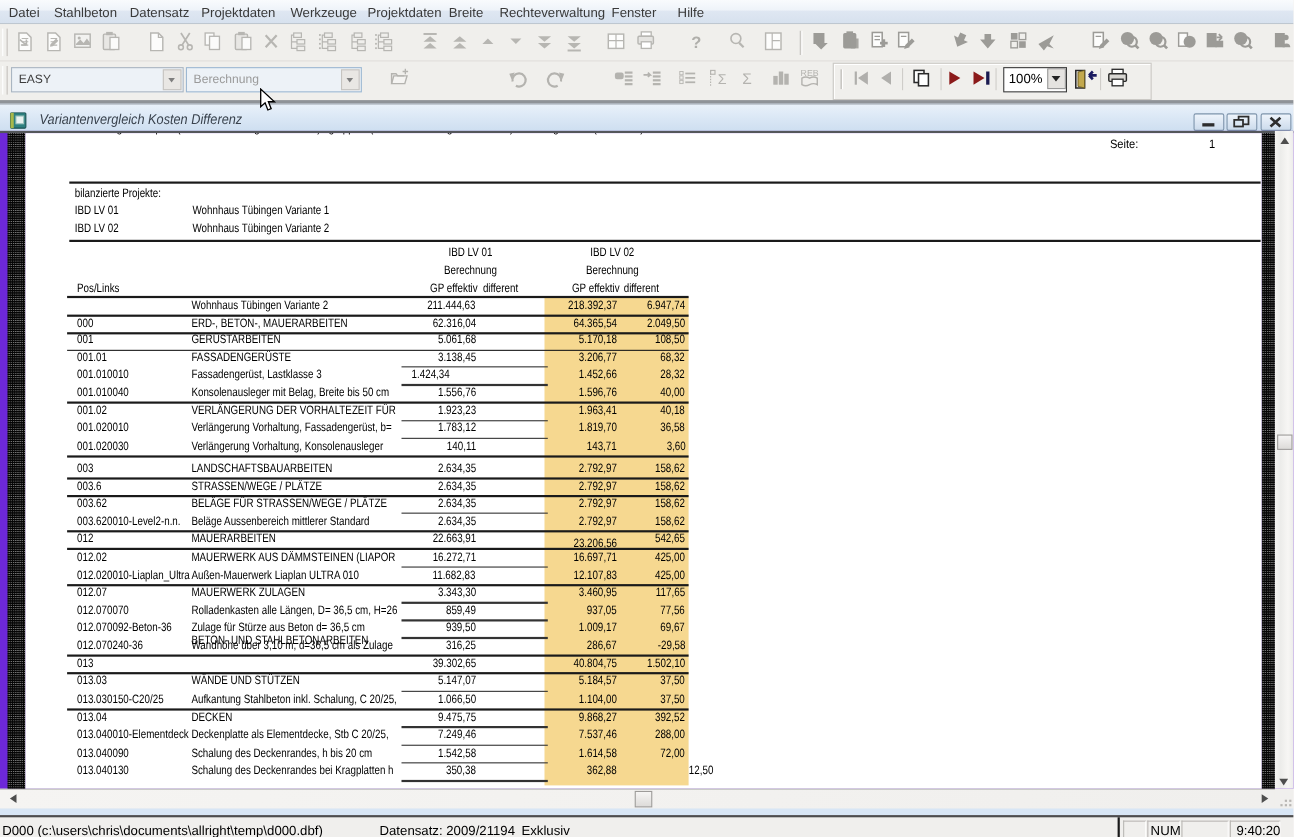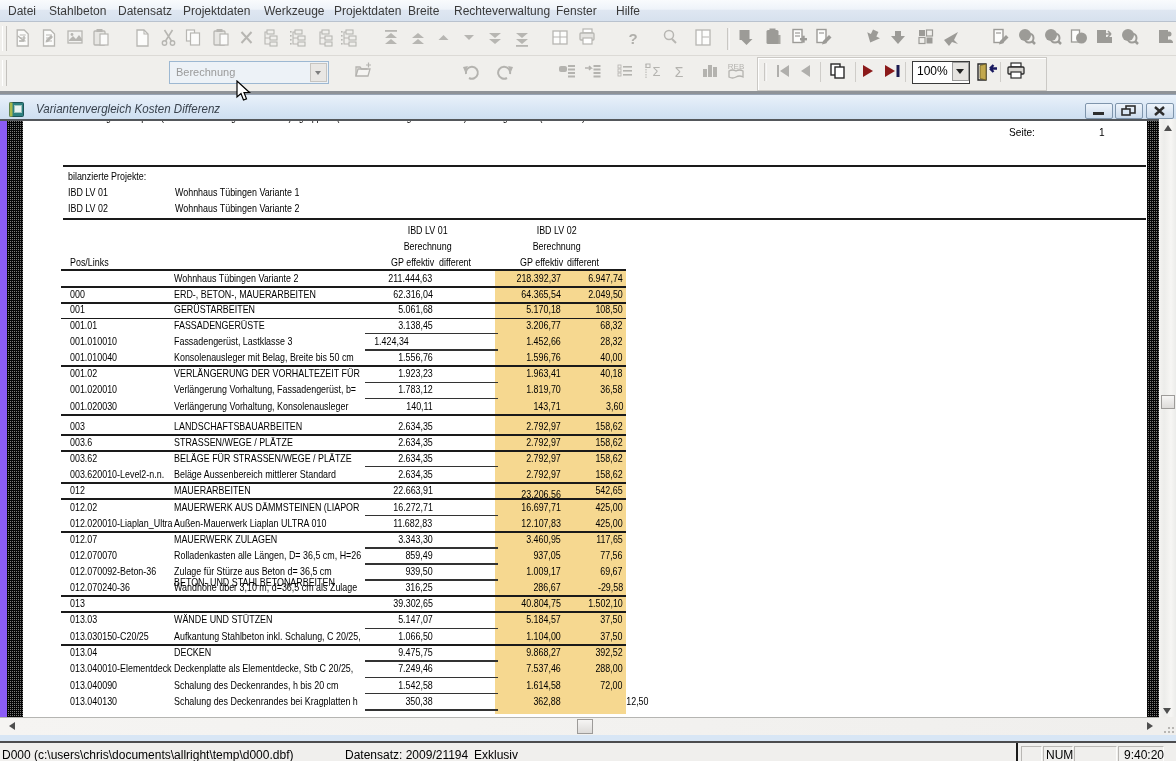--- a/index.html
+++ b/index.html
@@ -28,21 +28,21 @@
   #zoombox .b{position:absolute;right:0px;top:0px;width:15px;height:17px;background:#e5e3e0;border:1px solid #9a9a9a;}
   #zoombox .b:after{content:"";position:absolute;left:3px;top:6px;border:4px solid transparent;border-top:5px solid #222;}
   
   #titlebar{left:0;top:94px;width:1176px;height:25px;
     background:linear-gradient(180deg,#e9f1fa 0%,#dae7f5 50%,#cddef0 100%);
     border-top:1px solid #98a4b4;font-style:italic;}
   #title{position:absolute;left:36px;top:6px;font-size:13px;color:#39424d;display:inline-block;transform:scaleX(0.89);transform-origin:0 50%;}
   .wbtn{position:absolute;top:8px;width:26px;height:14px;
     background:linear-gradient(180deg,#eef4fb,#ccdbec);border:1px solid #7f95ac;border-radius:2px;}
   
-  #viewer{left:0;top:119px;width:1176px;height:596px;background:#8b5cf6;border-top:2px solid #54575b;}
+  #viewer{left:0;top:119px;width:1176px;height:596px;background:#6d28d9;border-top:2px solid #54575b;}
   .checker{background-color:#050505;background-image:conic-gradient(#7a7a7a 25%,#050505 0);background-size:2px 2px;}
   #page{position:absolute;left:23px;top:0;width:1124px;height:596px;background:#fff;overflow:hidden;}
   
   #vscroll{left:1159px;top:119px;width:17px;height:598px;background:linear-gradient(90deg,#f5f4f2,#ececea 30%,#f7f6f4 70%,#ececea);}
   #hscroll{left:0;top:718px;width:1159px;height:17px;background:linear-gradient(90deg,#f5f4f2,#f0efed);}
   #hscroll2{left:1159px;top:718px;width:17px;height:17px;background:#f0efed;}
   #blueband{left:0;top:735px;width:1176px;height:6px;background:#d8e6f5;}
   #pagebottomline{left:0;top:717px;width:1159px;height:1px;background:#b5b5b2;}
   .thumb{position:absolute;background:linear-gradient(180deg,#f6f5f4,#dddbd9);border:1px solid #9d9b99;}
   .arr{position:absolute;width:0;height:0;}
@@ -193,20 +193,24 @@
 <circle cx="1132" cy="16" r="4.5" fill="none" stroke="#9c9b97" stroke-width="2"></circle>
 <line x1="1135" y1="19" x2="1138" y2="22" stroke="#9c9b97" stroke-width="2.5"></line>
 <rect x="1159" y="8" width="9" height="13" fill="#9c9b97"></rect>
 <circle cx="1169" cy="12" r="2.5" fill="#9c9b97"></circle>
 <path d="M1166,21 a3.5,3.5 0 0 1 7,0 z" fill="#9c9b97"></path>
     </svg>
 </div>
 
 <div class="abs" id="tb2">
   <div class="grip" style="left:2px;top:4px;height:26px"></div>
+  <div class="combo" style="left:10px;width:155px">
+     <span class="txt" style="color:#3c3c3c">EASY</span>
+      <span class="drop"></span>
+  </div>
   <div class="combo" style="left:169px;width:158px;border-color:#9db8d2">
      <span class="txt" style="color:#9a9a9a">Berechnung</span>
       <span class="drop"></span>
   </div>
   <svg id="tb2svg" width="1176" height="35" style="position:absolute;left:0;top:0">
       <path d="M466,18 a6,6 0 1 1 3,4" fill="none" stroke="#b4b3af" stroke-width="2"></path>
       <path d="M468,10 l-5,1 2,5 z" fill="#b4b3af"></path>
       <path d="M510,18 a6,6 0 1 0 -3,4" fill="none" stroke="#b4b3af" stroke-width="2"></path>
       <path d="M508,10 l5,1 -2,5 z" fill="#b4b3af"></path>
       <path d="M356,20 l2,-7 h12 l-2,7 z" fill="#f5f4f2" stroke="#b4b3af" stroke-width="1.3"></path>

